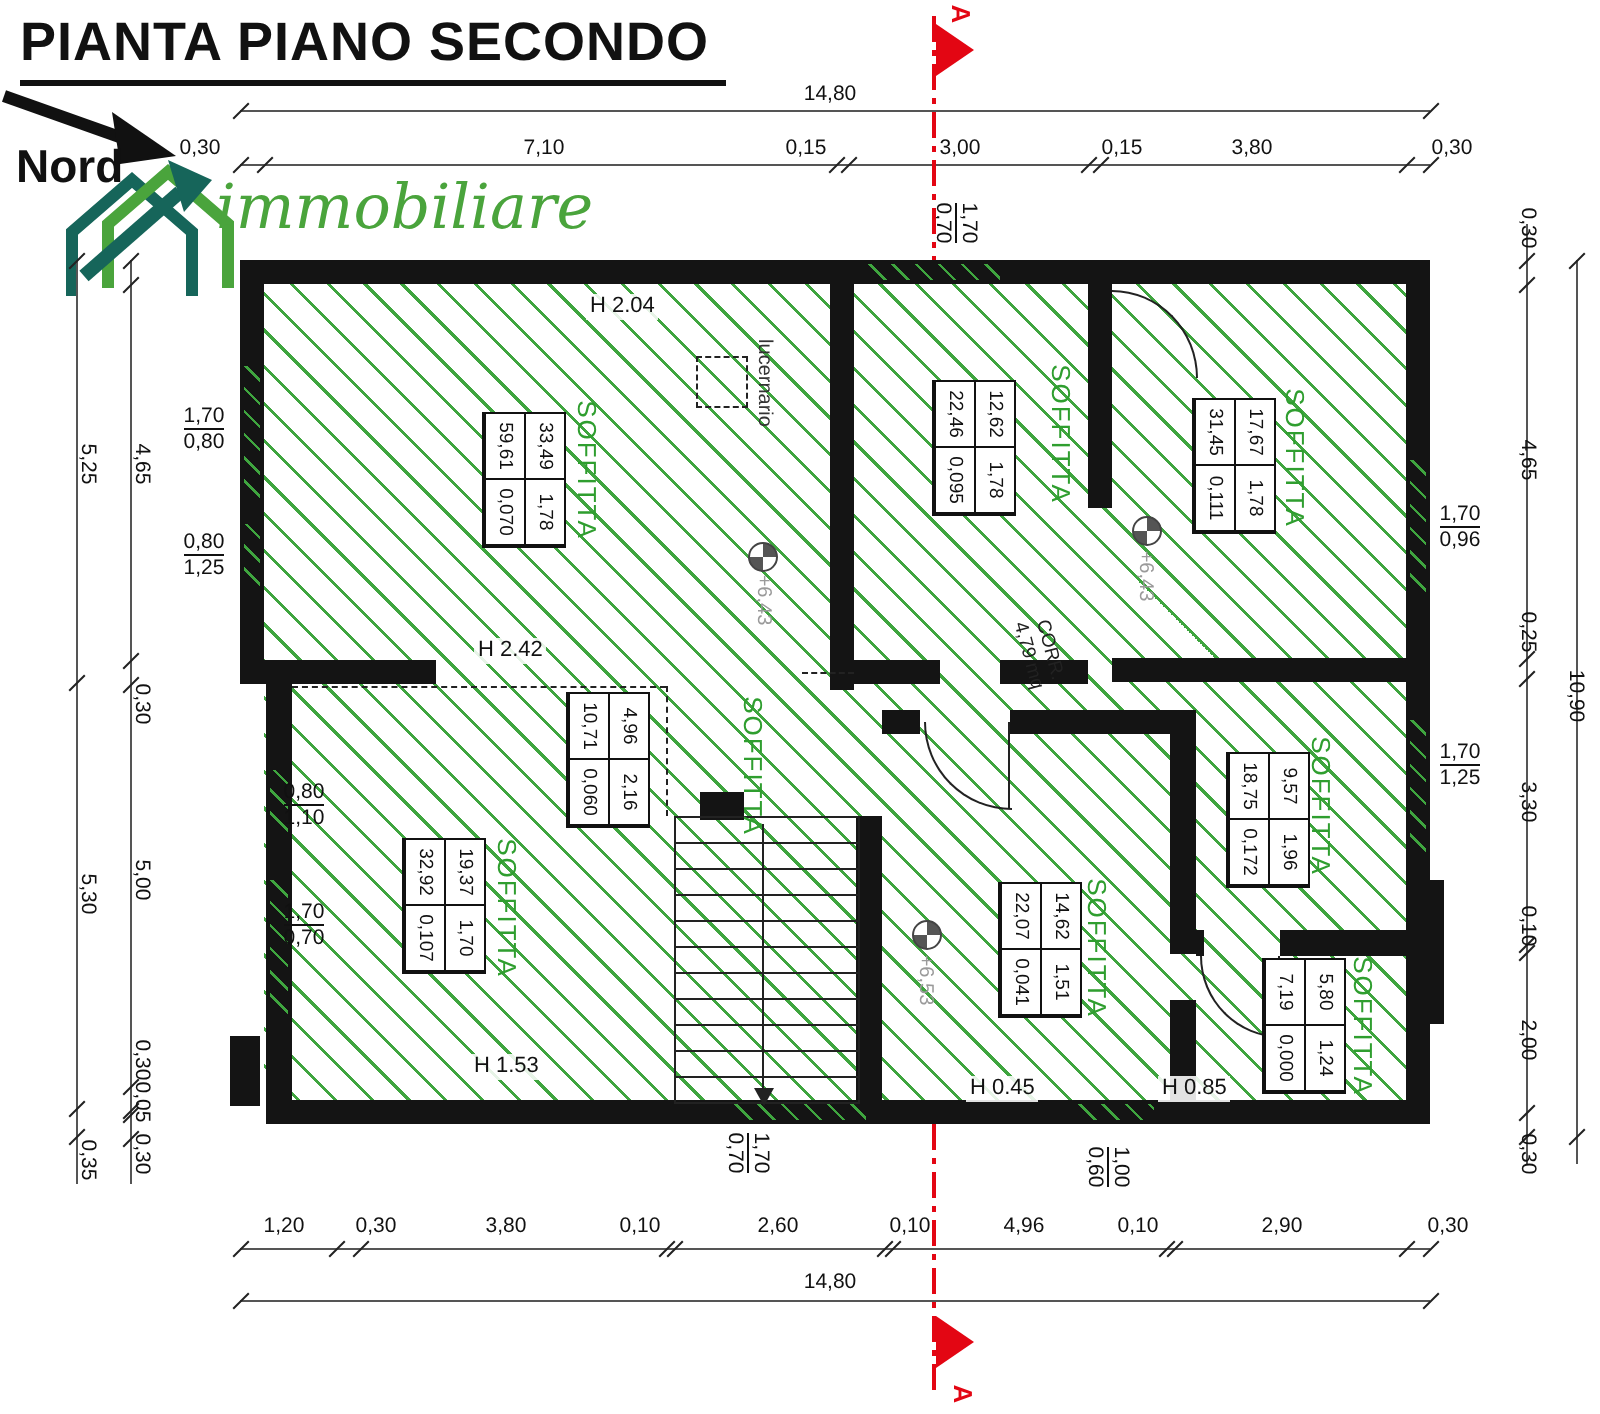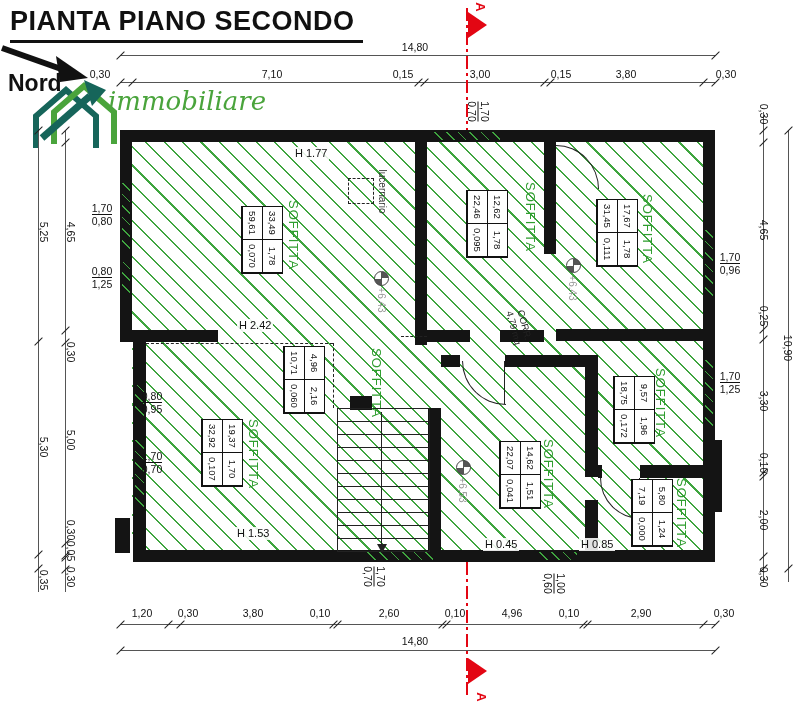--- a/index.html
+++ b/index.html
@@ -37,21 +37,21 @@
   .sectri{position:absolute;width:0;height:0;border-top:13px solid transparent;
           border-bottom:13px solid transparent;border-left:19px solid #e30613}
   .seca{position:absolute;width:16px;height:14px;transform:rotate(90deg);color:#e30613;
         font-size:13px;font-weight:bold;text-align:center;line-height:14px}
   .stairs{position:absolute;border:1px solid #222;
           background:repeating-linear-gradient(180deg,rgba(0,0,0,0) 0 12px,#222 12px 13px)}
   #title{position:absolute;left:10px;top:6px;font-size:27px;font-weight:800;letter-spacing:.5px;
          border-bottom:3.5px solid #111;padding:0 8px 3px 0;white-space:nowrap}
   #nord{position:absolute;left:8px;top:70px;font-size:23px;font-weight:bold}
   #logo-top{position:absolute;left:108px;top:86px;font-family:"DejaVu Serif",serif;
-            font-style:italic;font-size:26px;color:#4aa43c;white-space:nowrap}
+            font-style:italic;font-size:31px;color:#4aa43c;white-space:nowrap}
   #logo-bottom{position:absolute;left:86px;top:110px;font-family:"DejaVu Serif",serif;
                font-weight:bold;font-size:30px;color:#16655a;letter-spacing:8px;white-space:nowrap}
   #mansarda{position:absolute;left:314px;top:351px;width:226px;text-align:center;font-size:19px;
             font-weight:bold;color:#e30613;text-shadow:0 0 3px #fff,0 0 3px #fff;white-space:nowrap}
   .corr{position:absolute;width:52px;transform:rotate(75deg);font-size:9.5px;line-height:10.5px;
         color:#222;text-align:center}
   .sky{position:absolute;width:56px;height:11px;transform:rotate(90deg);font-size:10px;
        color:#333;text-align:center;line-height:11px}
   .leaf{position:absolute;background:#222}
 </style>
@@ -186,21 +186,21 @@
   <div class="rname" style="left:625px;top:396px">SOFFITTA</div>
   <div class="rname" style="left:218px;top:447px">SOFFITTA</div>
   <div class="rname" style="left:513px;top:467px">SOFFITTA</div>
   <div class="rname" style="left:646px;top:506px">SOFFITTA</div>
 
   <div class="corr" style="left:493px;top:316px">
     <div>CORR.</div>
     <div>4,79 mq</div>
   </div>
 
-  <div class="hlab" style="left:293px;top:147px">H 1.77</div>
+  <div class="hlab" style="left:293px;top:147px">H 2.04</div>
   <div class="hlab" style="left:237px;top:319px">H 2.42</div>
   <div class="hlab" style="left:235px;top:527px">H 1.53</div>
   <div class="hlab" style="left:483px;top:538px">H 0.45</div>
   <div class="hlab" style="left:579px;top:538px">H 0.85</div>
 
   <div class="lvlsym" style="left:374px;top:271px"></div>
   <div class="lvltxt" style="left:364px;top:294px">+6,43</div>
   <div class="lvlsym" style="left:566px;top:258px"></div>
   <div class="lvltxt" style="left:555px;top:282px">+6,43</div>
   <div class="lvlsym" style="left:456px;top:460px"></div>
@@ -310,21 +310,21 @@
   <div class="frac" style="left:87px;top:202px">
       <span class="fv">1,70</span>
       <span class="fv fu">0,80</span>
     </div>
   <div class="frac" style="left:87px;top:265px">
       <span class="fv">0,80</span>
       <span class="fv fu">1,25</span>
     </div>
   <div class="frac" style="left:137px;top:390px">
       <span class="fv">0,80</span>
-      <span class="fv fu">0,95</span>
+      <span class="fv fu">1,10</span>
     </div>
   <div class="frac" style="left:137px;top:450px">
       <span class="fv">1,70</span>
       <span class="fv fu">0,70</span>
     </div>
 
   <div class="dim dimr" style="left:747px;top:108px">0,30</div>
   <div class="dim dimr" style="left:747px;top:224px">4,65</div>
   <div class="dim dimr" style="left:747px;top:310px">0,25</div>
   <div class="dim dimr" style="left:747px;top:395px">3,30</div>

